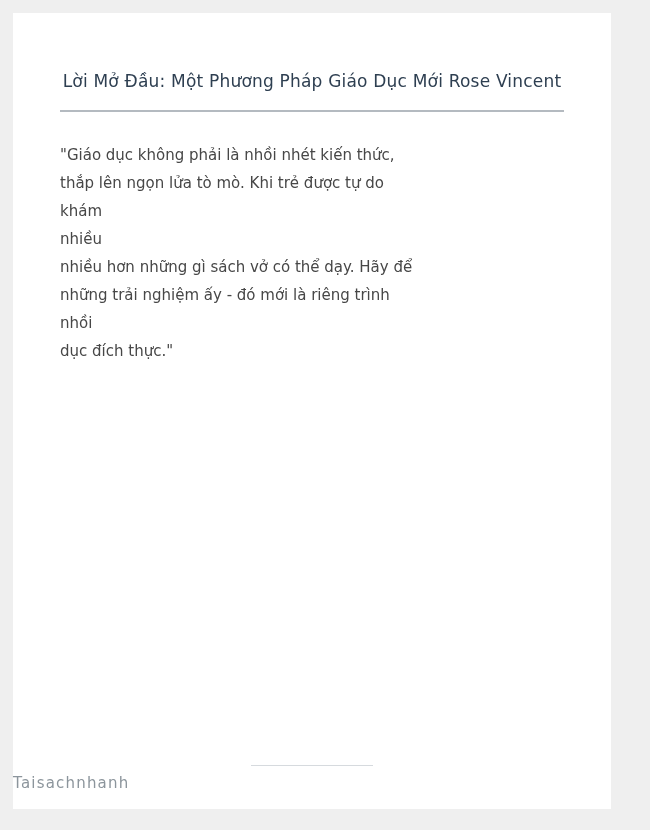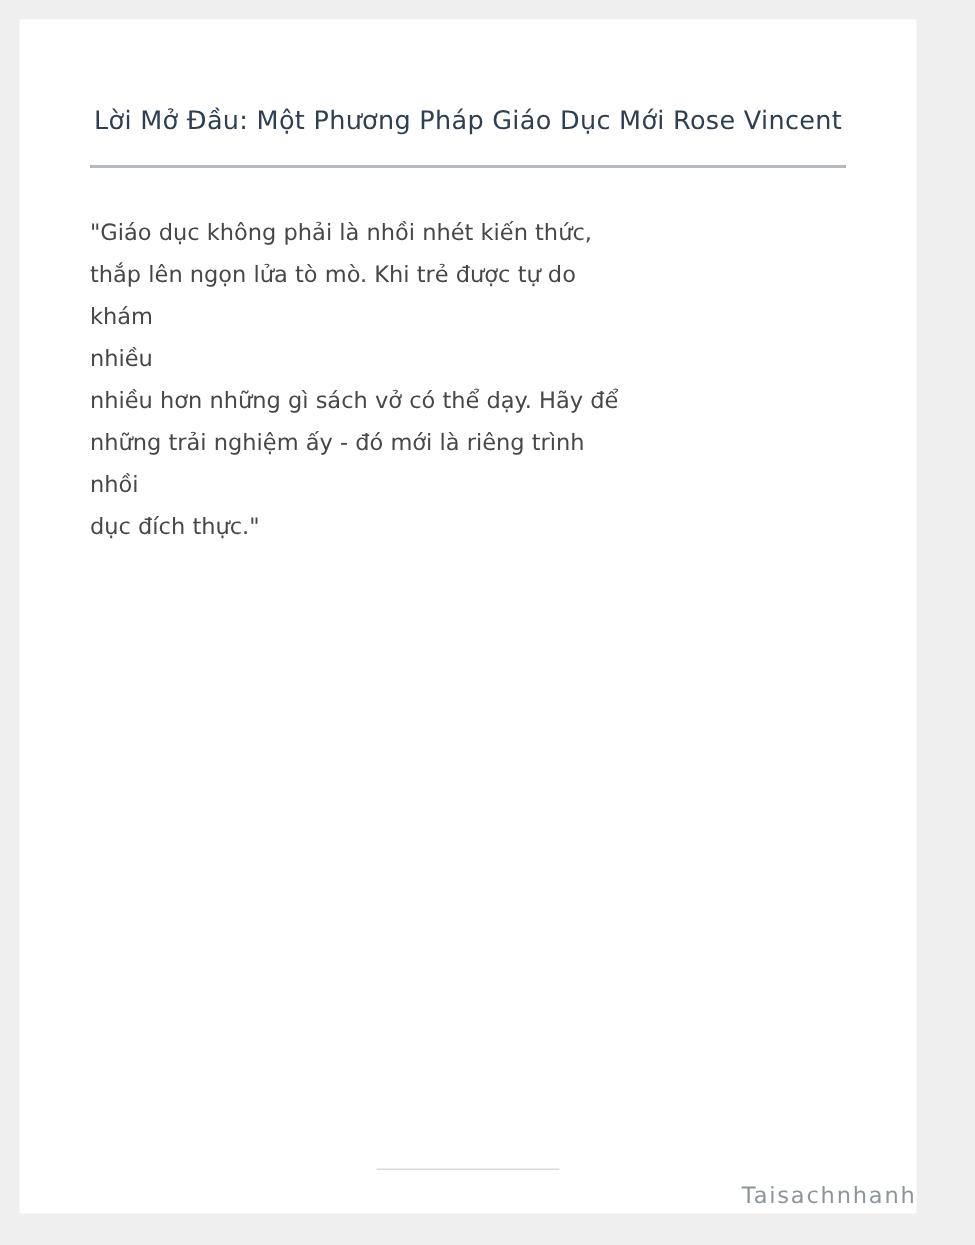--- a/index.html
+++ b/index.html
@@ -43,22 +43,22 @@
     margin: 29px 30px 0 47px;
     font-size: 15px;
     line-height: 28px;
     color: #474747;
   }
   .body-line {
     white-space: nowrap;
   }
   .footer {
     position: absolute;
-    left: 0; right: 0; bottom: 2px;
-    text-align: right;
+    left: 0; right: 0; bottom: 16px;
+    text-align: left;
   }
   .footer-rule {
     width: 122px;
     height: 1px;
     background: #d6dade;
     margin: 0 auto 8px;
   }
   .brand {
     font-size: 15px;
     line-height: 19px;

